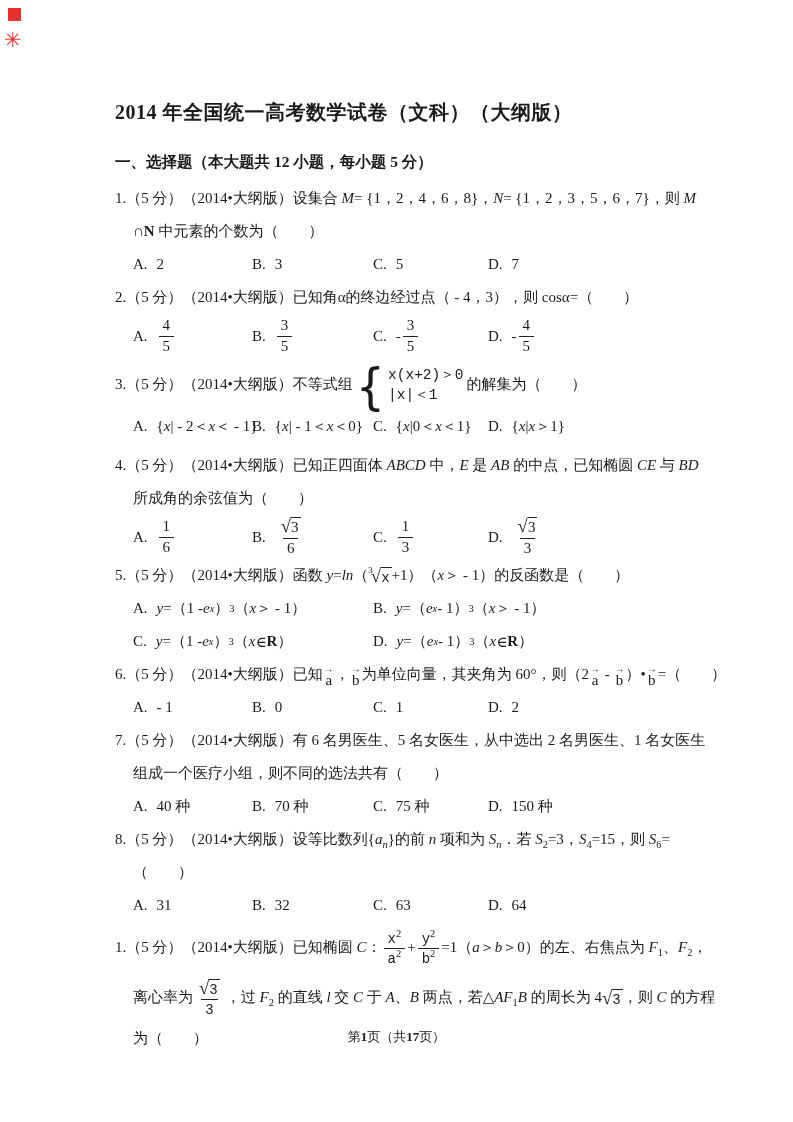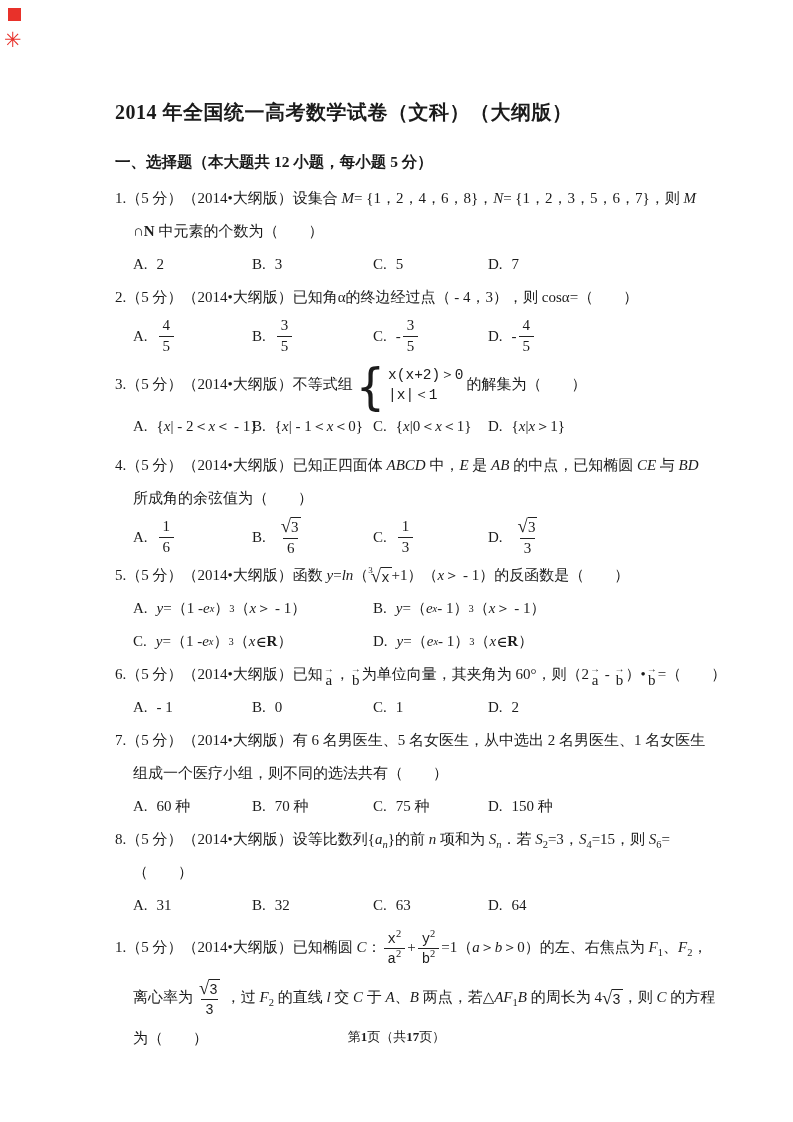--- a/index.html
+++ b/index.html
@@ -295,21 +295,21 @@
               <span>2</span>
             </span>
           </div>
         </div>
         <div class="question">
           <div class="qline"><span>7.（5 分）（2014•大纲版）有 6 名男医生、5 名女医生，从中选出 2 名男医生、1 名女医生</span></div>
           <div class="qline ind"><span>组成一个医疗小组，则不同的选法共有（　　）</span></div>
           <div class="optrow">
             <span class="opt" style="left: 18px;">
               <span class="lbl">A.</span>
-              <span>60 种</span>
+              <span>40 种</span>
             </span>
             <span class="opt" style="left: 137px;">
               <span class="lbl">B.</span>
               <span>70 种</span>
             </span>
             <span class="opt" style="left: 258px;">
               <span class="lbl">C.</span>
               <span>75 种</span>
             </span>
             <span class="opt" style="left: 373px;">

